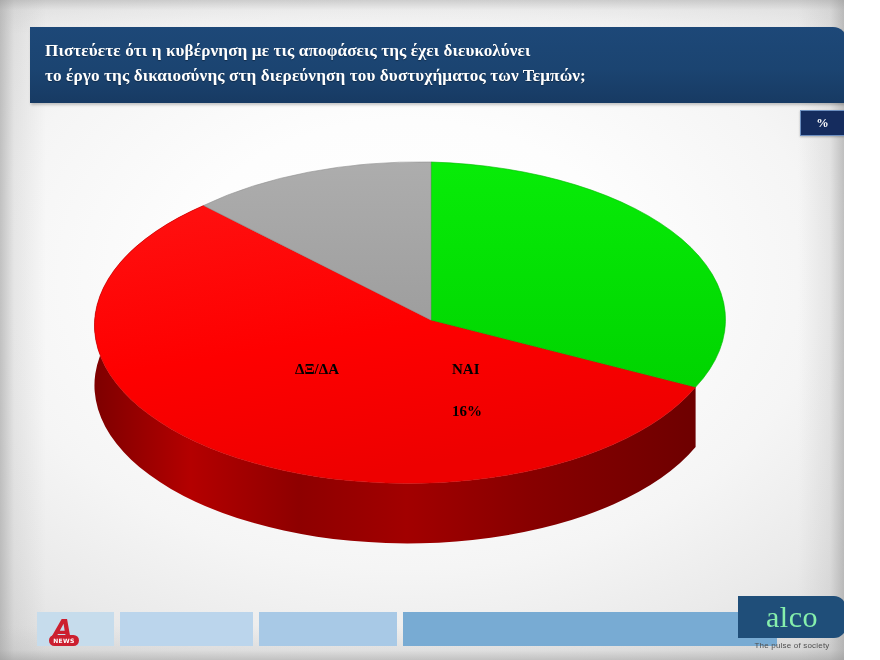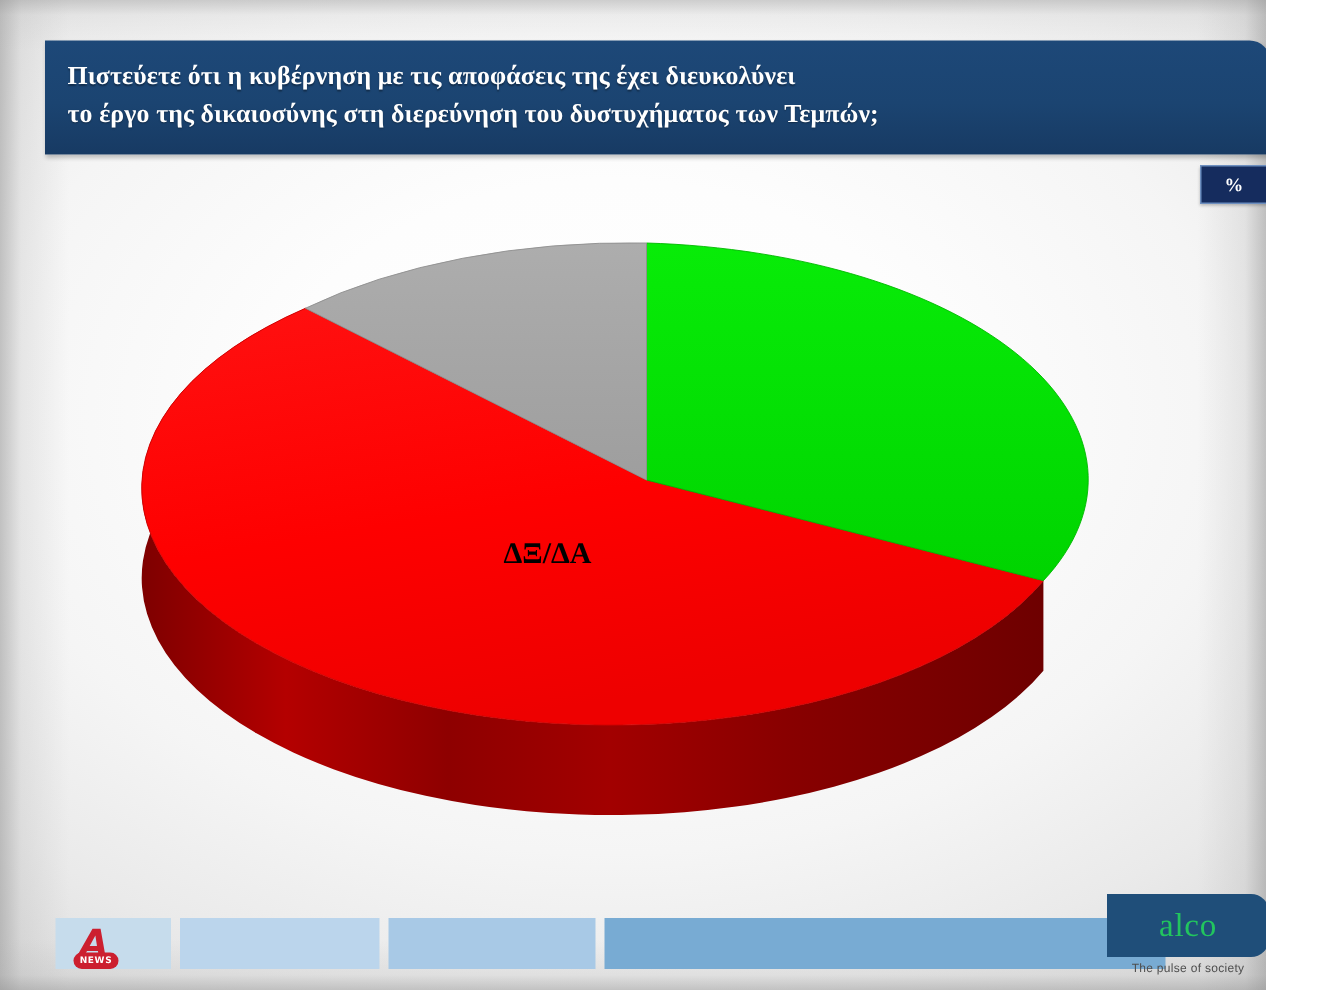--- a/index.html
+++ b/index.html
@@ -109,24 +109,24 @@
     left: 0;
     top: 140px;
     width: 880px;
     height: 430px;
     z-index: 2;
   }
   .chart-area svg { display: block; }
 
   .slice-label {
     position: absolute;
-    text-align: center;
+    text-align: left;
     color: #000000;
     font-weight: bold;
-    font-size: 20px;
+    font-size: 15px;
     line-height: 21px;
     white-space: pre-line;
     z-index: 3;
     pointer-events: none;
   }
   .slice-label .lbl-name { display: block; }
   .slice-label .lbl-val  { display: block; }
 
   #label-nai   { left: 452px; top: 198px; width: 110px; }
   #label-oxi   { left: 375px; top: 380px; width: 120px; }
@@ -202,23 +202,23 @@
   .alco-box {
     width: 108px;
     height: 42px;
     background: #1f4e79;
     border-radius: 0 12px 12px 0;
     display: flex;
     align-items: center;
     justify-content: center;
   }
   .alco-word {
-    color: #22c55e;
+    color: #86efac;
     font-family: "Liberation Serif", "DejaVu Serif", serif;
-    font-size: 22px;
+    font-size: 30px;
     line-height: 30px;
     letter-spacing: 0.5px;
   }
   .alco-tag {
     margin-top: 3px;
     color: #4f4f4f;
     font-family: "Liberation Sans", sans-serif;
     font-size: 8px;
     letter-spacing: 0.2px;
   }
@@ -279,20 +279,24 @@
       <g>
 
         <path d="M 431 180 L 695.6 247.1 A 313 158 0 1 1 203.6 65.5 Z" fill="url(#gradRedTop)" stroke="#cf0000" stroke-width="0.6"></path>
 
         <path d="M 431 180 L 431 22 A 313 158 0 0 1 695.6 247.1 Z" fill="url(#gradGreenTop)" stroke="#00b800" stroke-width="0.6"></path>
 
         <path d="M 431 180 L 203.6 65.5 A 313 158 0 0 1 431 22 Z" fill="url(#gradGrayTop)" stroke="#8f8f8f" stroke-width="0.6"></path>
       </g>
     </svg>
 
+    <div class="slice-label" id="label-nai">
+      <span class="lbl-name">ΝΑΙ</span>
+      <span class="lbl-val">16%</span>
+    </div>
 
 
     <div class="slice-label" id="label-dxda">
       <span class="lbl-name">ΔΞ/ΔΑ</span>
     </div>
   </div>
 
   <div class="footer">
     <div class="footer-bars">
       <div class="fbar fbar-1"></div>

